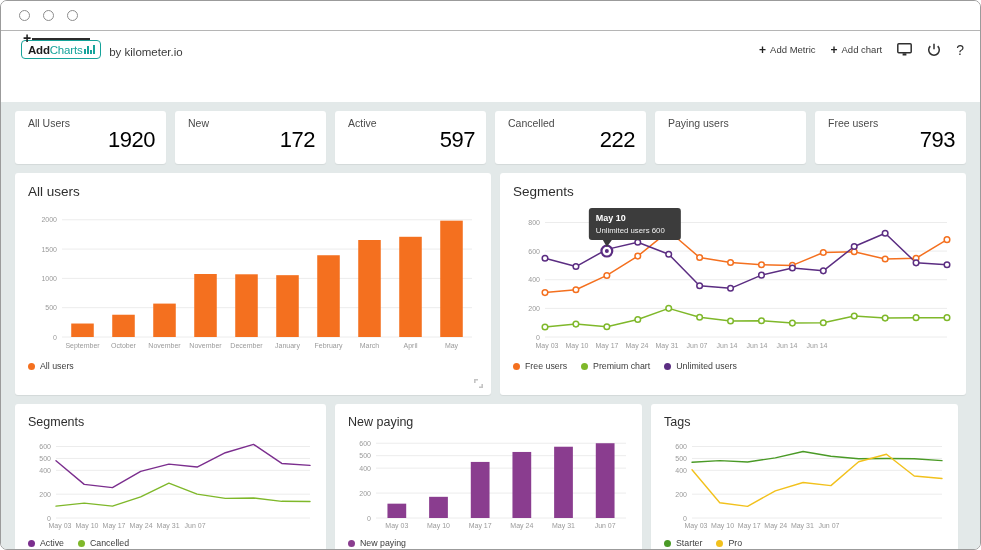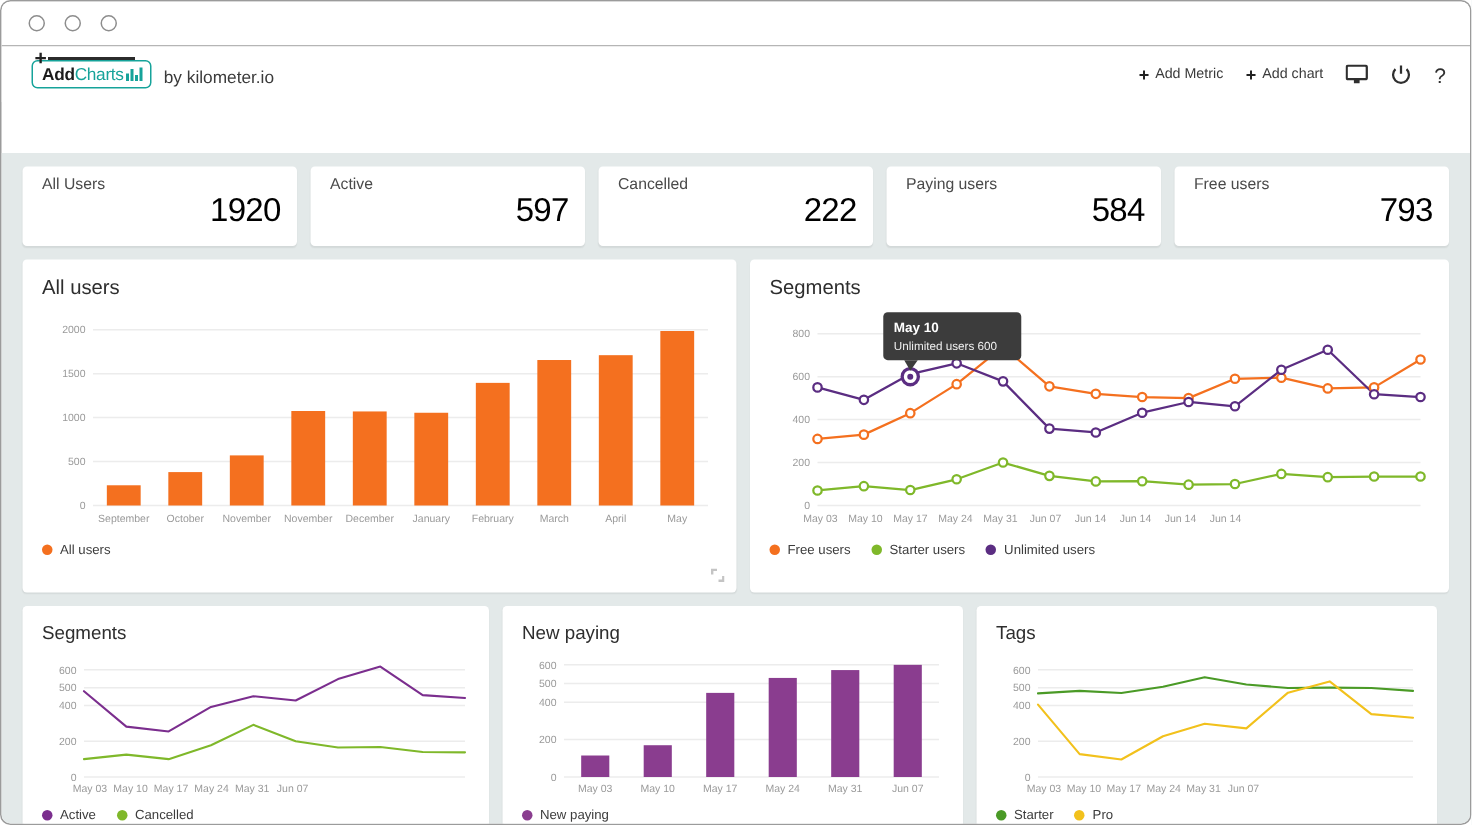--- a/index.html
+++ b/index.html
@@ -180,30 +180,33 @@
   </div>
 
   <div class="dash">
 
     <div class="kpi-row">
       <div class="kpi">
         <div class="kpi-label">All Users</div>
         <div class="kpi-value">1920</div>
       </div>
       <div class="kpi">
+        <div class="kpi-label">New</div>
+        <div class="kpi-value">172</div>
+      </div>
+      <div class="kpi">
         <div class="kpi-label">Active</div>
         <div class="kpi-value">597</div>
       </div>
       <div class="kpi">
         <div class="kpi-label">Cancelled</div>
         <div class="kpi-value">222</div>
       </div>
       <div class="kpi">
         <div class="kpi-label">Paying users</div>
-        <div class="kpi-value">584</div>
       </div>
       <div class="kpi">
         <div class="kpi-label">Free users</div>
         <div class="kpi-value">793</div>
       </div>
     </div>
 
     <div class="row">
 
       <div class="card" style="width:476px;height:222px;">
@@ -335,21 +338,21 @@
               </g>
             </svg>
         </div>
         <div class="legend">
           <span class="legend-item">
             <span class="legend-dot" style="background:#f4701f"></span>
             <span class="legend-label">Free users</span>
           </span>
           <span class="legend-item">
             <span class="legend-dot" style="background:#7fb82a"></span>
-            <span class="legend-label">Starter users</span>
+            <span class="legend-label">Premium chart</span>
           </span>
           <span class="legend-item">
             <span class="legend-dot" style="background:#5b2d82"></span>
             <span class="legend-label">Unlimited users</span>
           </span>
         </div>
       </div>
     </div>
 
     <div class="row">

